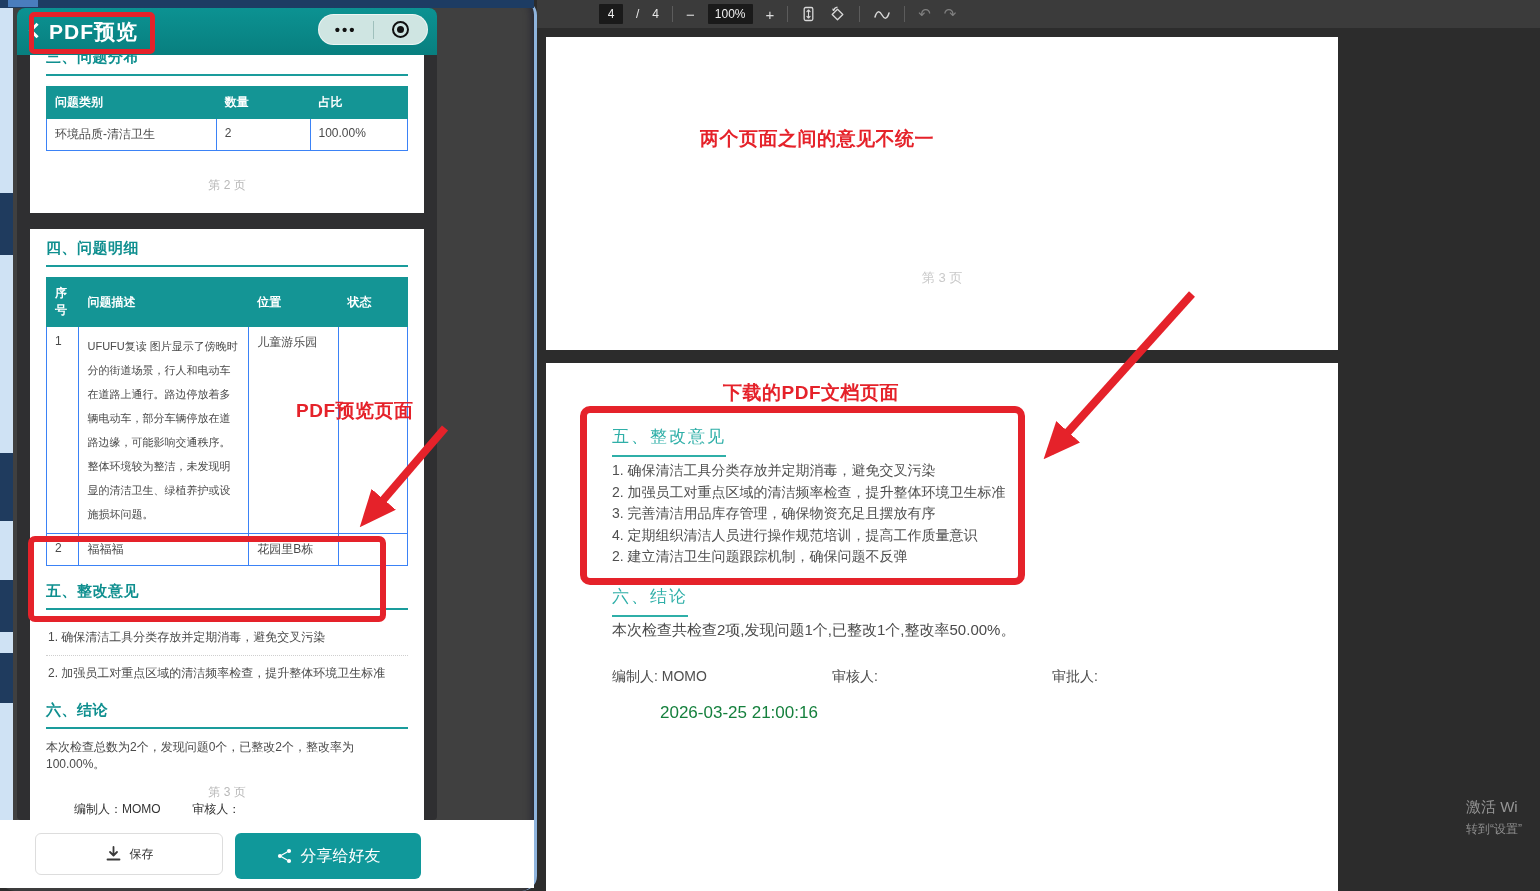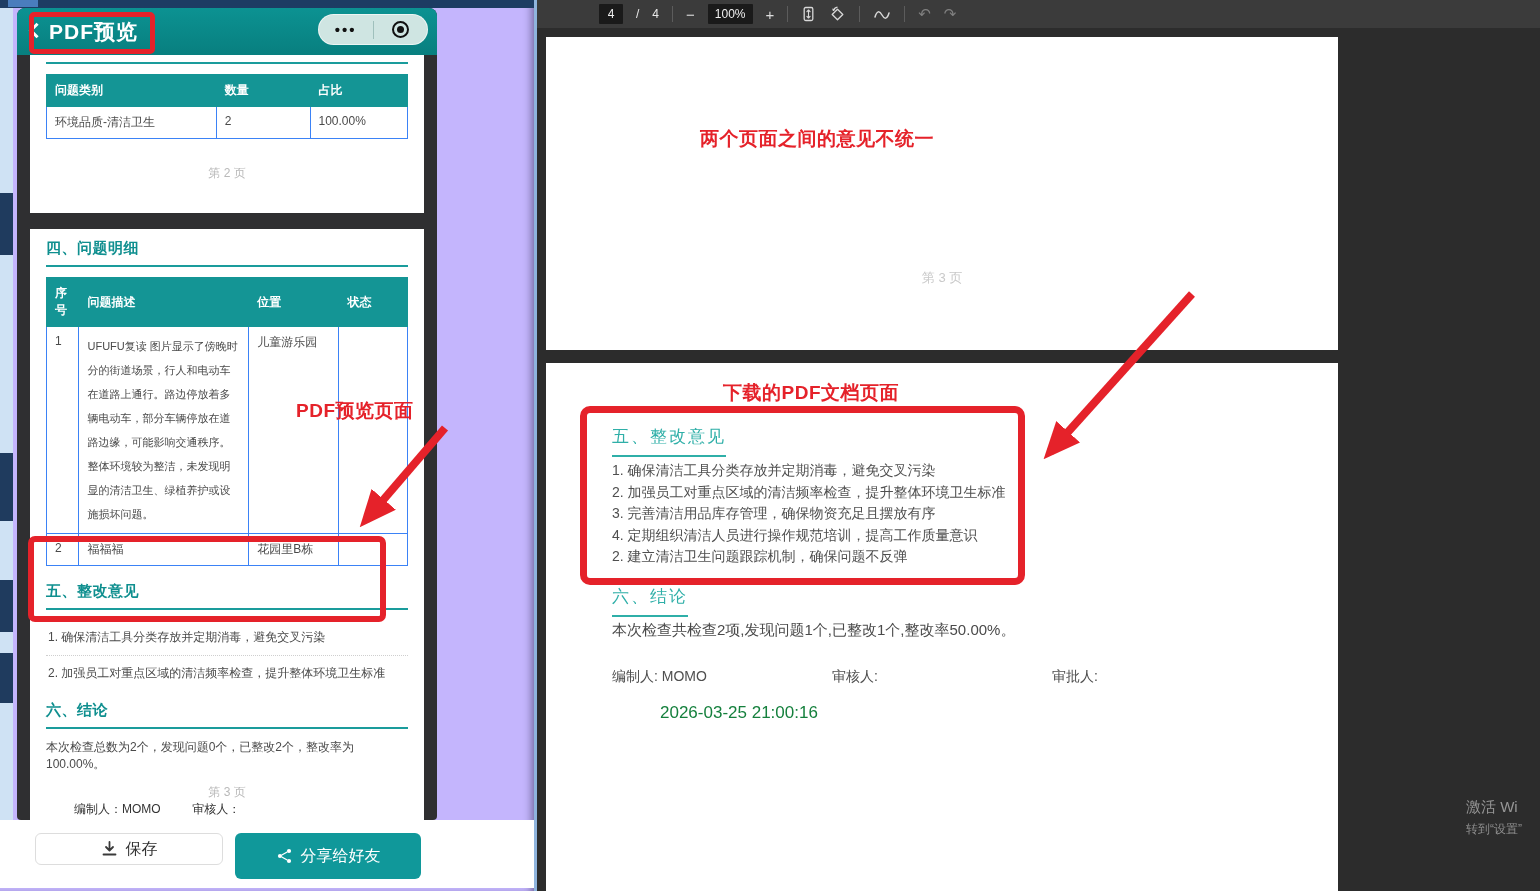--- a/index.html
+++ b/index.html
@@ -2,21 +2,21 @@
 <html><head>
 <meta charset="utf-8">
 <style>
   * { margin:0; padding:0; box-sizing:border-box; }
   html,body { width:1540px; height:891px; overflow:hidden; }
   body { font-family:"Liberation Sans", sans-serif; background:#2c2c2c; }
   #root { position:relative; width:1540px; height:891px; overflow:hidden; background:#2c2c2c; }
 
   
   .left-window { position:absolute; left:0; top:0; width:537px; height:891px;
-    background:#c4b5fd; border-right:3px solid #8fb4dd; box-shadow:inset -6px 0 8px -4px rgba(0,0,30,.45); }
+    background:#404040; border-right:3px solid #8fb4dd; box-shadow:inset -6px 0 8px -4px rgba(0,0,30,.45);border-radius:15px; }
   .left-window .top-navy { position:absolute; left:0; top:0; width:100%; height:8px; background:#1d3c63; }
   .left-window .top-tab { position:absolute; left:8px; top:0; width:30px; height:7px; background:#4a7dbd; }
   .left-strip { position:absolute; left:0; top:8px; width:13px; height:880px; background:#cfe2f4; }
   .left-strip .blk { position:absolute; left:0; width:13px; background:#1f3b5e; }
 
   .phone { position:absolute; left:17px; top:8px; width:420px; height:812px;
     background:#2f2f31; border-radius:8px 8px 4px 4px; overflow:hidden; }
   .phone-header { position:absolute; left:0; top:0; width:100%; height:47px;
     background:linear-gradient(180deg,#0c9292 0%,#087f7f 100%); }
   .back-chevron { position:absolute; left:14px; top:17px; width:11px; height:11px;
@@ -49,23 +49,23 @@
 
   .rect-item { font-size:12px; color:#4a4a4a; padding:9px 2px; }
   .dotted-sep { border-bottom:1px dotted #cfcfcf; }
   .concl-text { font-size:12px; color:#4a4a4a; margin-top:2px; }
   .sign-row { display:flex; margin-top:28px; font-size:12px; color:#333; }
   .sign-row .s1 { margin-left:28px; width:125px; }
   .sign-row .s2 { width:128px; }
   .sign-row .s3 { width:100px;margin-top:41px; }
 
   .phone-footer { position:absolute; left:0; top:820px; width:534px; height:68px; background:#fff; }
-  .btn-save { position:absolute; left:35px; top:13px; width:188px; height:32px; background:#fff;
+  .btn-save { position:absolute; left:35px; top:13px; width:188px; height:42px; background:#fff;
     border:1px solid #ddd; border-radius:6px; display:flex; align-items:center; justify-content:center;
-    gap:8px; font-size:16px; color:#333; }
+    gap:8px; font-size:12px; color:#333; }
   .btn-share { position:absolute; left:235px; top:13px; width:186px; height:46px; background:#10989a;
     border:none; border-radius:6px; display:flex; align-items:center; justify-content:center;
     gap:8px; font-size:16px; color:#fff; }
 
   
   .viewer { position:absolute; left:537px; top:0; width:1003px; height:891px; background:#2c2c2c; }
   .toolbar { position:absolute; left:0; top:0; width:100%; height:28px; background:#3b3b3b;
     display:flex; align-items:center; padding-left:62px; gap:13px; }
   .tb-box { background:#1a1a1a; color:#f0f0f0; font-size:12px; text-align:center; padding:3px 7px; border-radius:1px; }
   .tb-text { color:#e8e8e8; font-size:12px; }
@@ -127,20 +127,21 @@
           <span class="divider"></span>
           <span class="record">
             <span class="ring">
                 <span class="dot"></span>
               </span>
           </span>
         </div>
       </div>
 
       <div class="card card1">
+        <div class="sec-heading cut-top">三、问题分布</div>
         <div class="sec-underline"></div>
         <table class="mini-table">
           <thead>
             <tr>
               <th style="width:47%">问题类别</th>
               <th style="width:26%">数量</th>
               <th style="width:27%">占比</th>
             </tr>
           </thead>
           <tbody>

